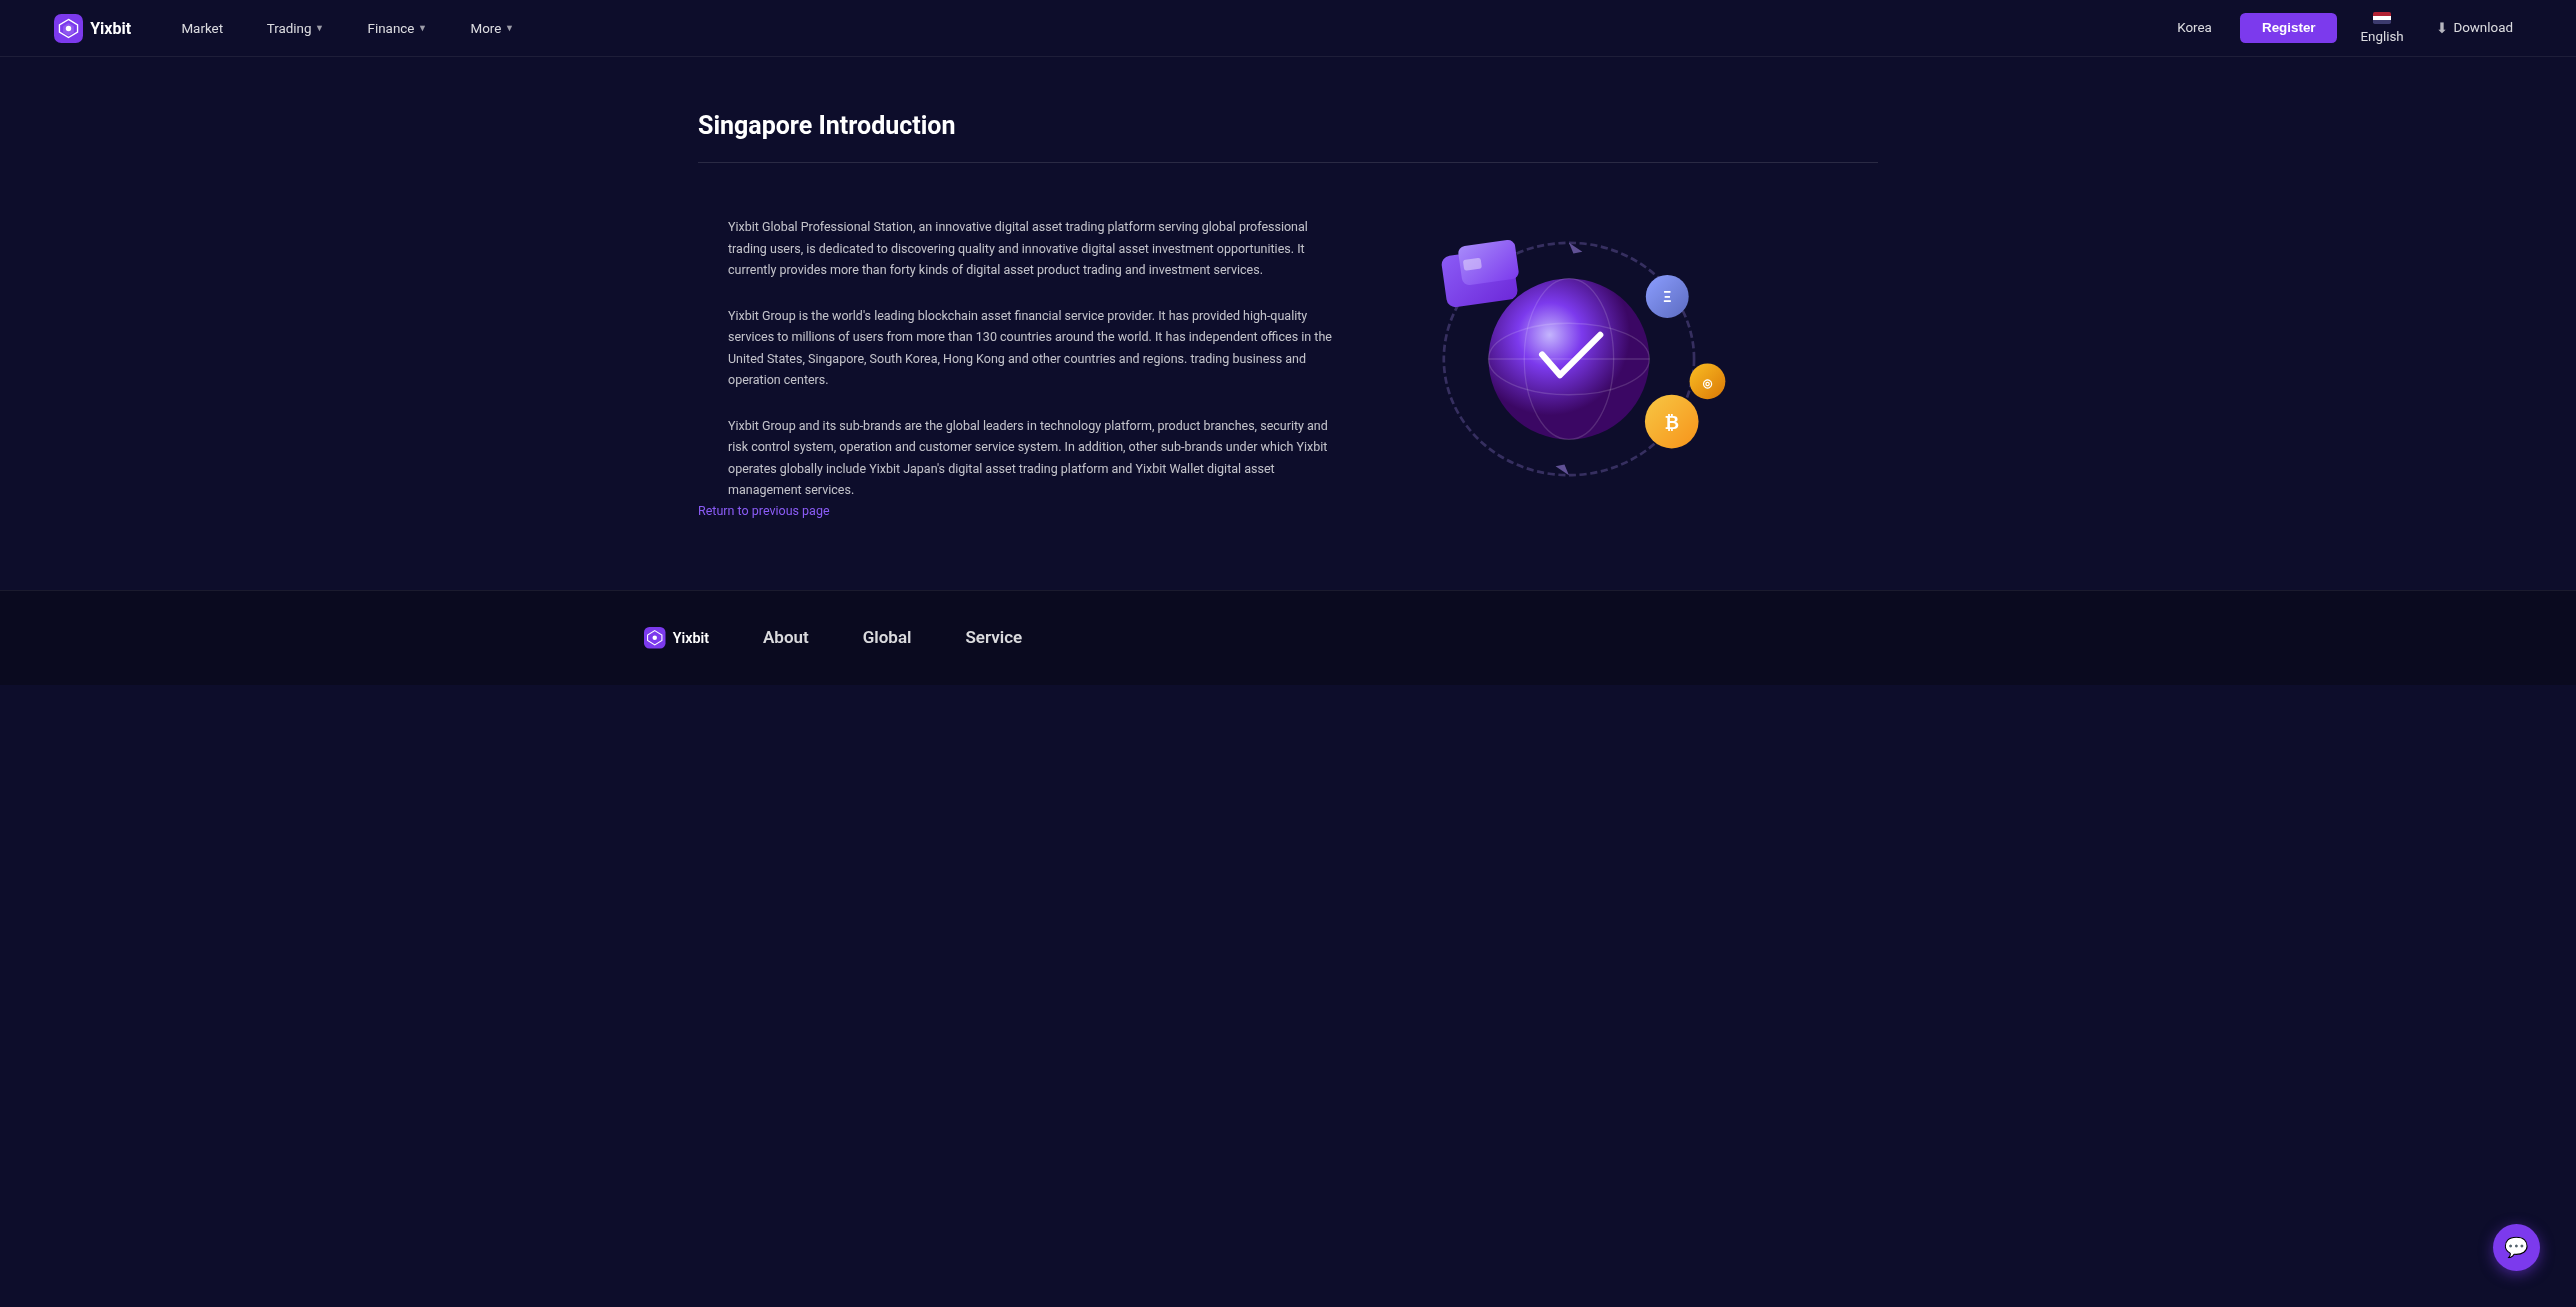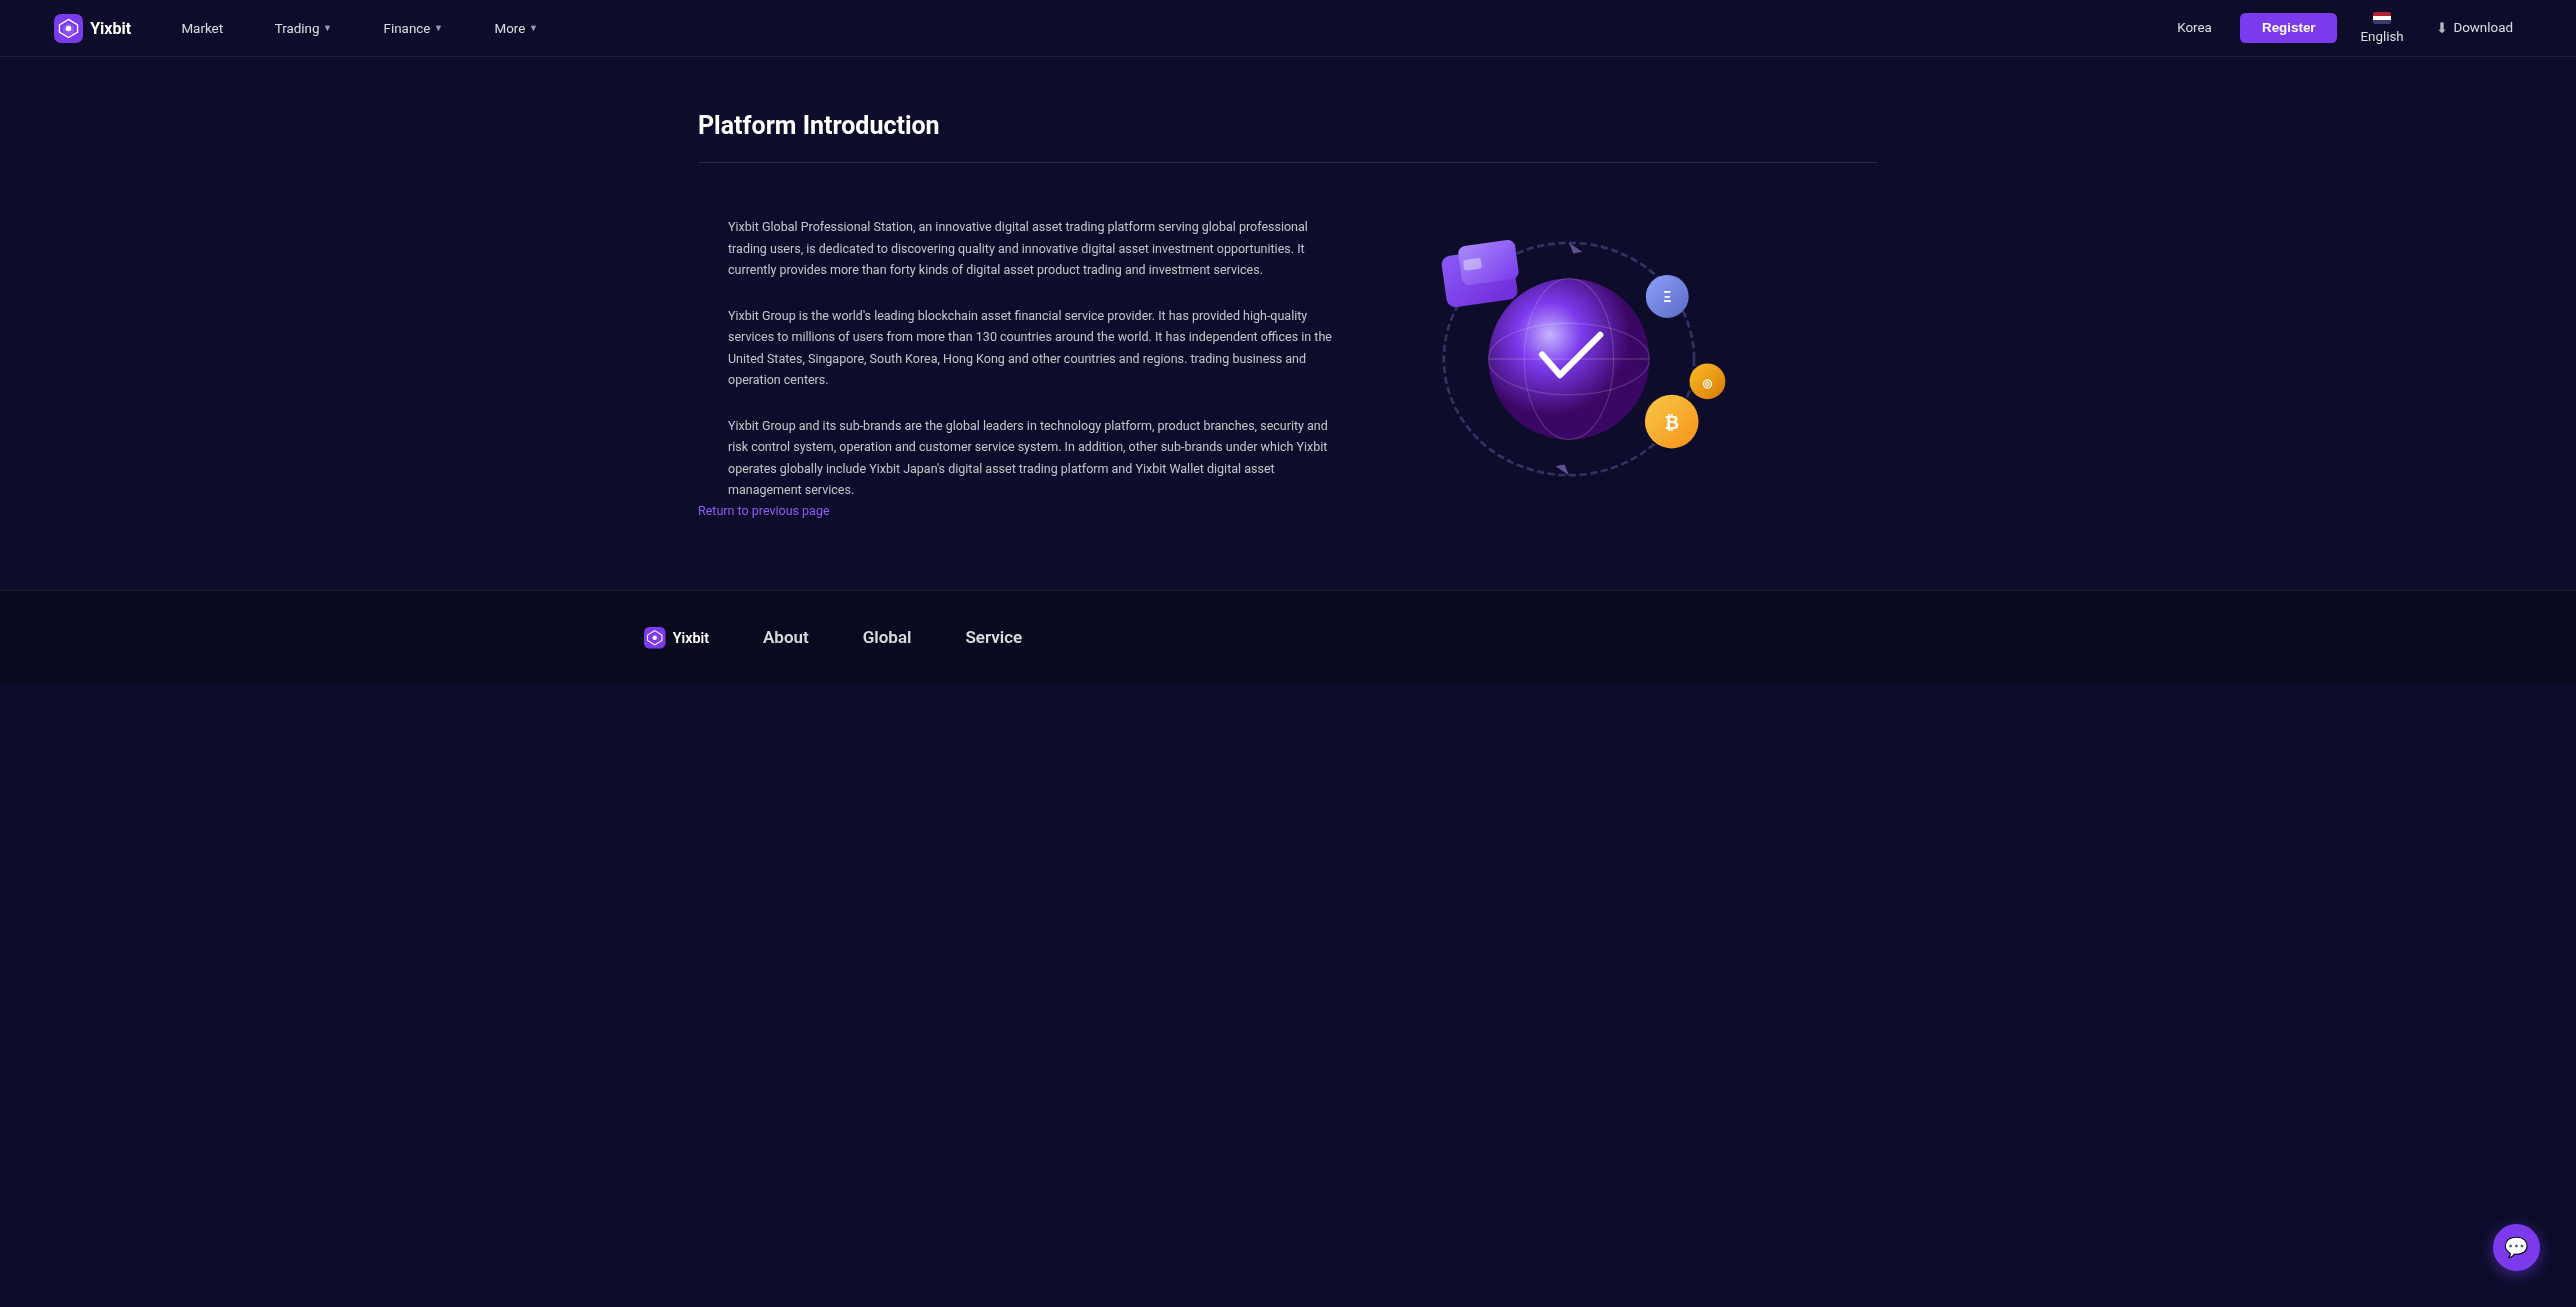--- a/index.html
+++ b/index.html
@@ -31,21 +31,21 @@
       height: 29px;
     }
     .logo-text {
       color: #ffffff;
       font-size: 16px;
       font-weight: 700;
     }
     nav {
       display: flex;
       align-items: center;
-      gap: 23px;
+      gap: 15px;
       flex: 1;
     }
     .nav-item {
       display: flex;
       align-items: center;
       gap: 3.6px;
       padding: 7.2px 14.3px;
       color: rgba(255,255,255,0.85);
       font-size: 13.4px;
       cursor: pointer;
@@ -264,21 +264,21 @@
       <span class="lang-text">English</span>
     </div>
     <div class="download-area">
       <span class="download-icon">⬇</span>
       <span class="download-text">Download</span>
     </div>
   </div>
 </header>
 
 <main>
-  <h1 class="page-title">Platform Introduction</h1>
+  <h1 class="page-title">Singapore Introduction</h1>
   <div class="divider"></div>
 
   <div class="content-area">
     <div class="text-content">
       <p class="text-paragraph">Yixbit Global Professional Station, an innovative digital asset trading platform serving global professional trading users, is dedicated to discovering quality and innovative digital asset investment opportunities. It currently provides more than forty kinds of digital asset product trading and investment services.</p>
       <p class="text-paragraph">Yixbit Group is the world's leading blockchain asset financial service provider. It has provided high-quality services to millions of users from more than 130 countries around the world. It has independent offices in the United States, Singapore, South Korea, Hong Kong and other countries and regions. trading business and operation centers.</p>
       <p class="text-paragraph">Yixbit Group and its sub-brands are the global leaders in technology platform, product branches, security and risk control system, operation and customer service system. In addition, other sub-brands under which Yixbit operates globally include Yixbit Japan's digital asset trading platform and Yixbit Wallet digital asset management services.</p>
     </div>
 
     <div class="illus-container">

